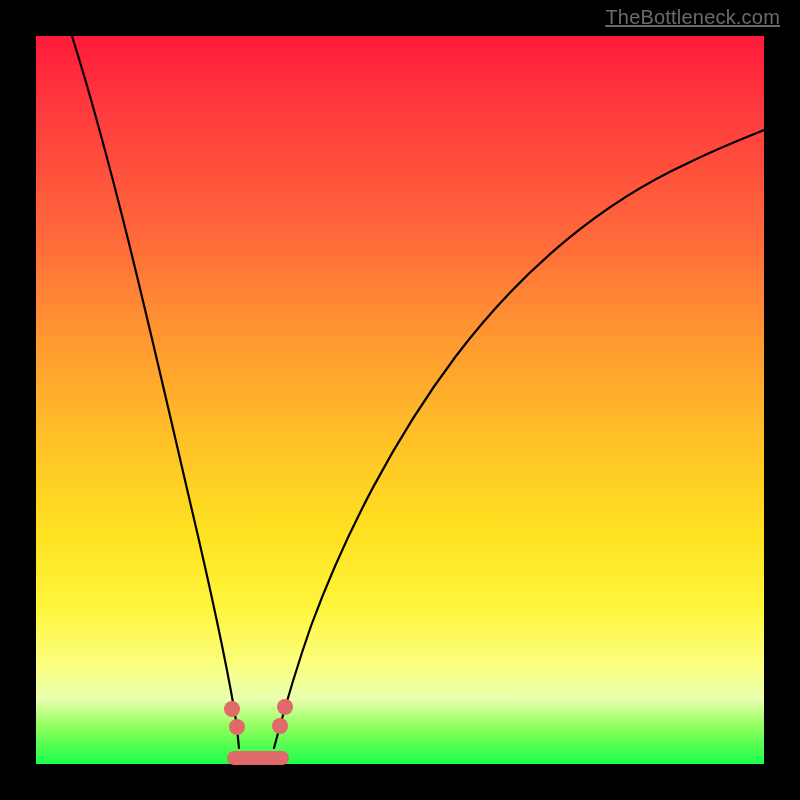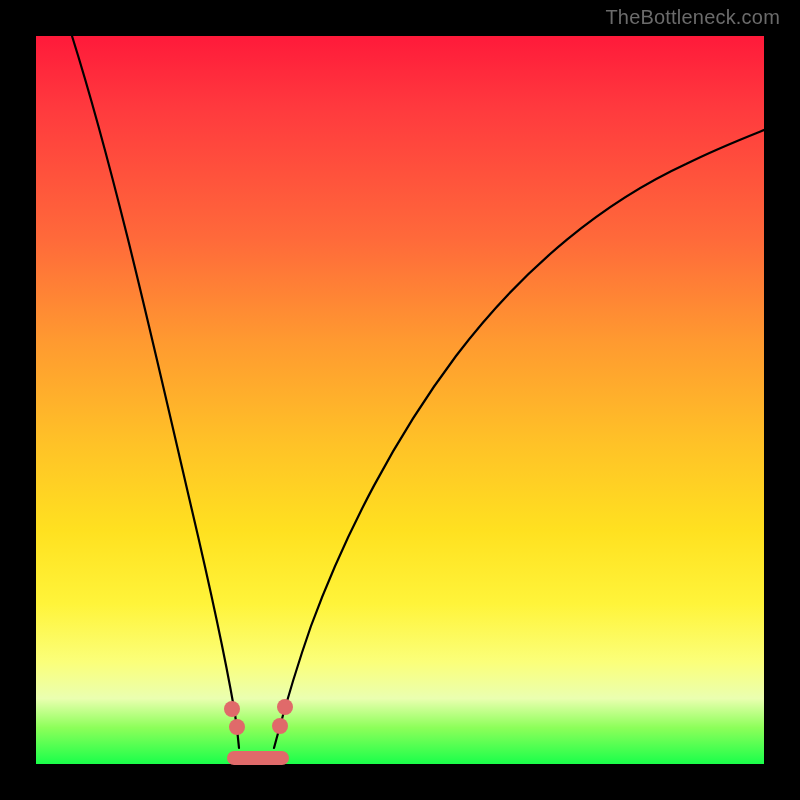--- a/index.html
+++ b/index.html
@@ -42,20 +42,21 @@
     );
   }
   .watermark {
     position: absolute;
     top: 6px;
     right: 20px;
     color: #6b6b6b;
     font-size: 20px;
     font-weight: 500;
     letter-spacing: 0.2px;
+    text-decoration: underline;
   }
   svg.curves {
     position: absolute;
     left: 0;
     top: 0;
     width: 728px;
     height: 728px;
     overflow: visible;
   }
   .curve {

